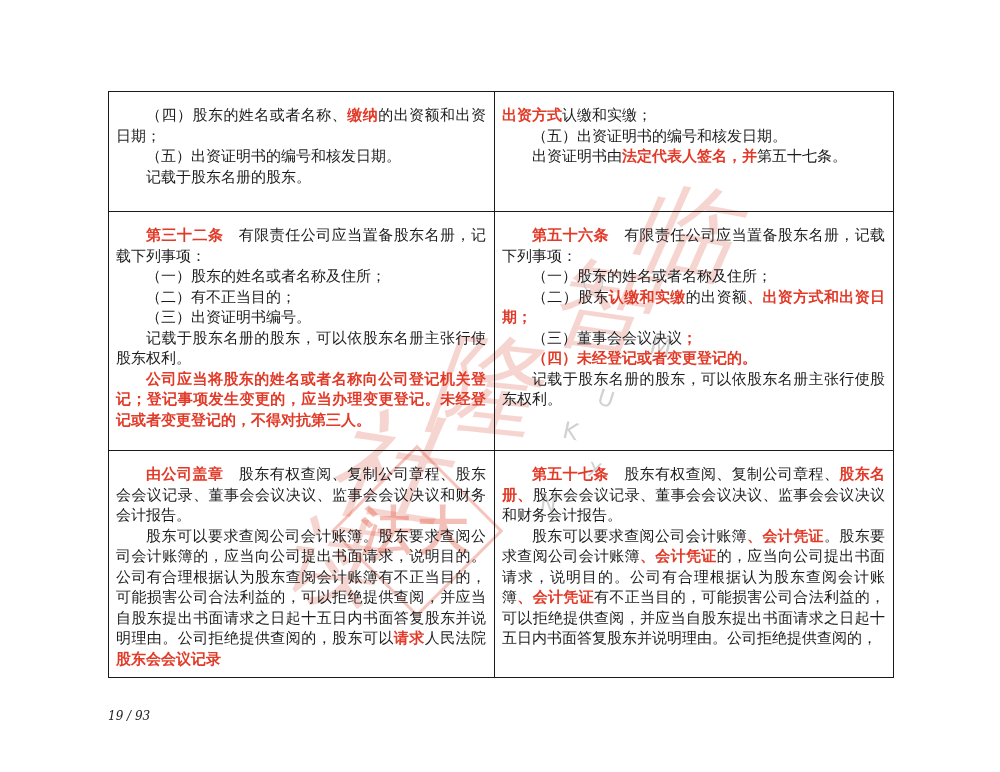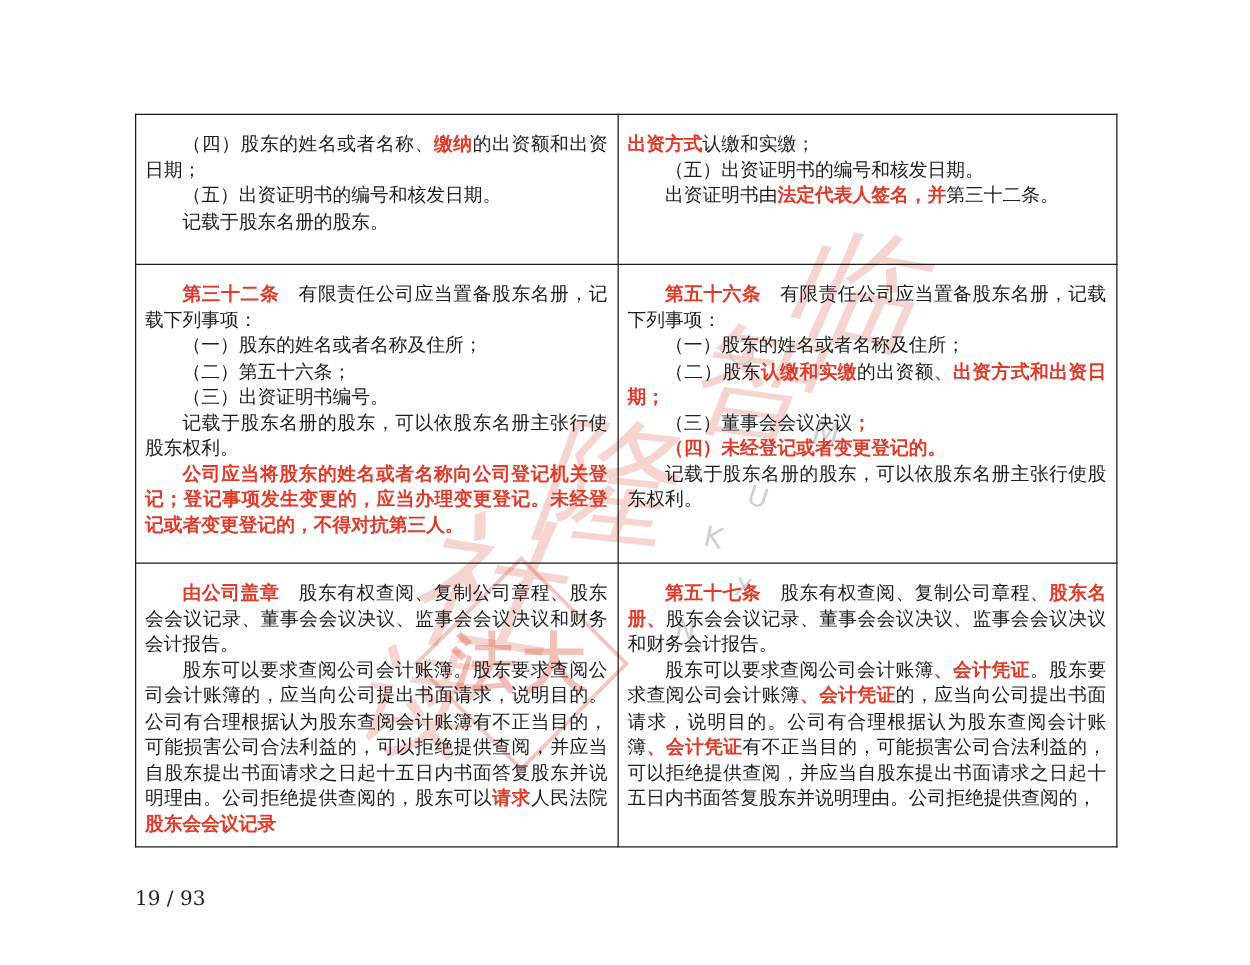--- a/index.html
+++ b/index.html
@@ -72,22 +72,23 @@
   }
   .wm-latin.l1{left:563px;top:418px;font-size:23px;transform:rotate(12deg);}
   .wm-latin.l2{left:598px;top:386px;font-size:22px;transform:rotate(18deg);}
   .wm-latin.l3{left:588px;top:458px;font-size:20px;transform:rotate(10deg);}
   .wm-latin.l4{left:650px;top:332px;font-size:25px;transform:rotate(15deg);}
   .wm-latin.l5{left:540px;top:492px;font-size:22px;transform:rotate(8deg);}
   .wm-latin.l6{left:582px;top:266px;font-size:26px;}
   
   .footer-page-number{
     position:absolute;left:108px;top:709px;
-    font-size:16px;color:#222;
+    font-size:12px;color:#222;
     font-family:"DejaVu Serif","Liberation Serif",serif;
+    font-style:italic;
   }
 </style>
 </head>
 <body>
 
 <div class="page">
 
   <div class="watermark">
     <span class="wm-char c1">社</span>
     <span class="wm-char c2">隆</span>
@@ -113,28 +114,28 @@
     <tbody>
         <tr class="r1">
           <td>
             <p><span>（四）股东的姓名或者名称、</span><span class="hl">缴纳</span><span>的出资额和出资日期；</span></p>
             <p><span>（五）出资证明书的编号和核发日期。</span></p>
             <p><span>记载于股东名册的股东。</span></p>
           </td>
           <td>
             <p class="flush"><span class="hl">出资方式</span><span>认缴和实缴；</span></p>
             <p><span>（五）出资证明书的编号和核发日期。</span></p>
-            <p><span>出资证明书由</span><span class="hl">法定代表人签名，并</span><span>第三十二条。</span></p>
+            <p><span>出资证明书由</span><span class="hl">法定代表人签名，并</span><span>第五十七条。</span></p>
           </td>
         </tr>
         <tr class="r2">
           <td>
             <p><span class="hl">第三十二条</span><span>　有限责任公司应当置备股东名册，记载下列事项：</span></p>
             <p><span>（一）股东的姓名或者名称及住所；</span></p>
-            <p><span>（二）第五十六条；</span></p>
+            <p><span>（二）有不正当目的；</span></p>
             <p><span>（三）出资证明书编号。</span></p>
             <p><span>记载于股东名册的股东，可以依股东名册主张行使股东权利。</span></p>
             <p><span class="hl">公司应当将股东的姓名或者名称向公司登记机关登记；登记事项发生变更的，应当办理变更登记。未经登记或者变更登记的，不得对抗第三人。</span></p>
           </td>
           <td>
             <p><span class="hl">第五十六条</span><span>　有限责任公司应当置备股东名册，记载下列事项：</span></p>
             <p><span>（一）股东的姓名或者名称及住所；</span></p>
             <p><span>（二）股东</span><span class="hl">认缴和实缴</span><span>的出资额</span><span class="hl">、出资方式和出资日期；</span></p>
             <p><span>（三）董事会会议决议</span><span class="hl">；</span></p>
             <p><span class="hl">（四）未经登记或者变更登记的。</span></p>

